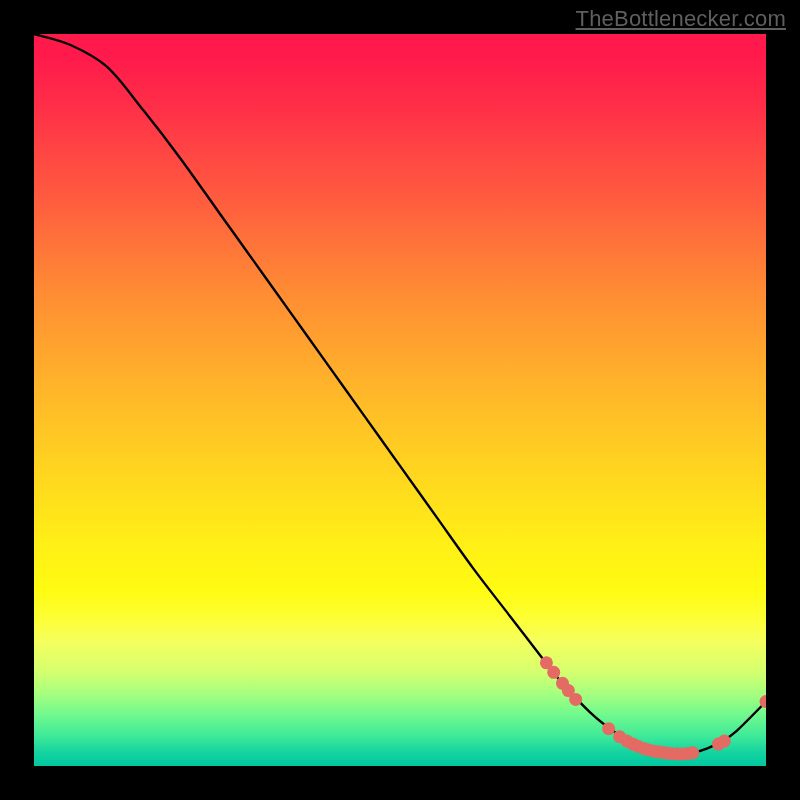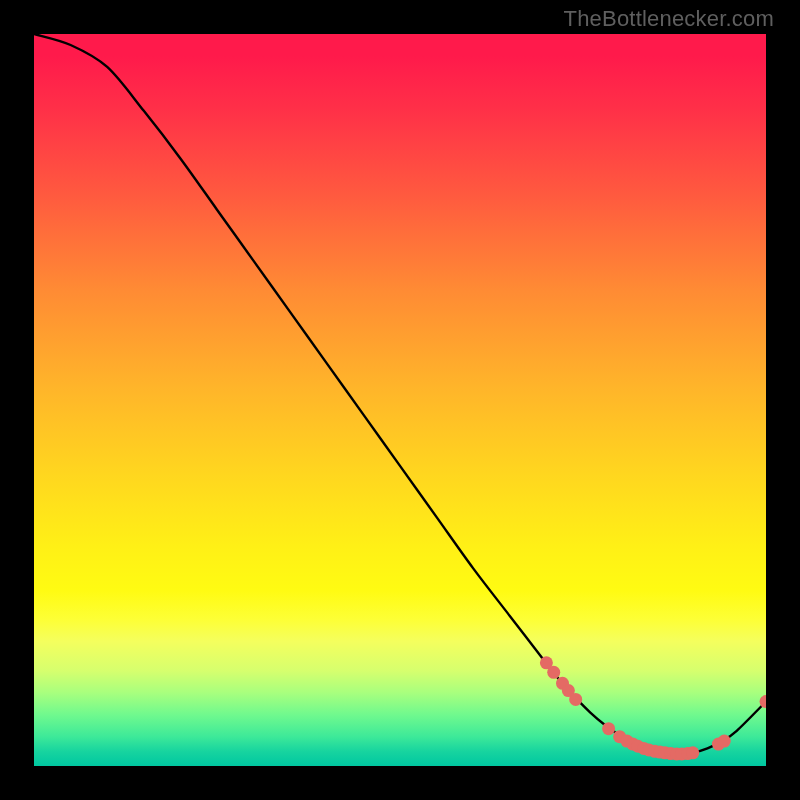--- a/index.html
+++ b/index.html
@@ -45,26 +45,27 @@
       #a8ff7e 90%,
       #70f98e 93%,
       #3de999 96%,
       #17d49f 98%,
       #00c7a1 100%
     );
   }
   .attrib {
     position: absolute;
     top: 6px;
-    right: 26px;
+    right: 14px;
     color: #5f5f5f;
     font-size: 22px;
     font-weight: 500;
     letter-spacing: 0.2px;
     user-select: none;
+    text-decoration: underline;
   }
   svg.curve {
     position: absolute;
     left: 0; top: 0;
     width: 732px;
     height: 732px;
     overflow: visible;
   }
 </style>
 </head>

